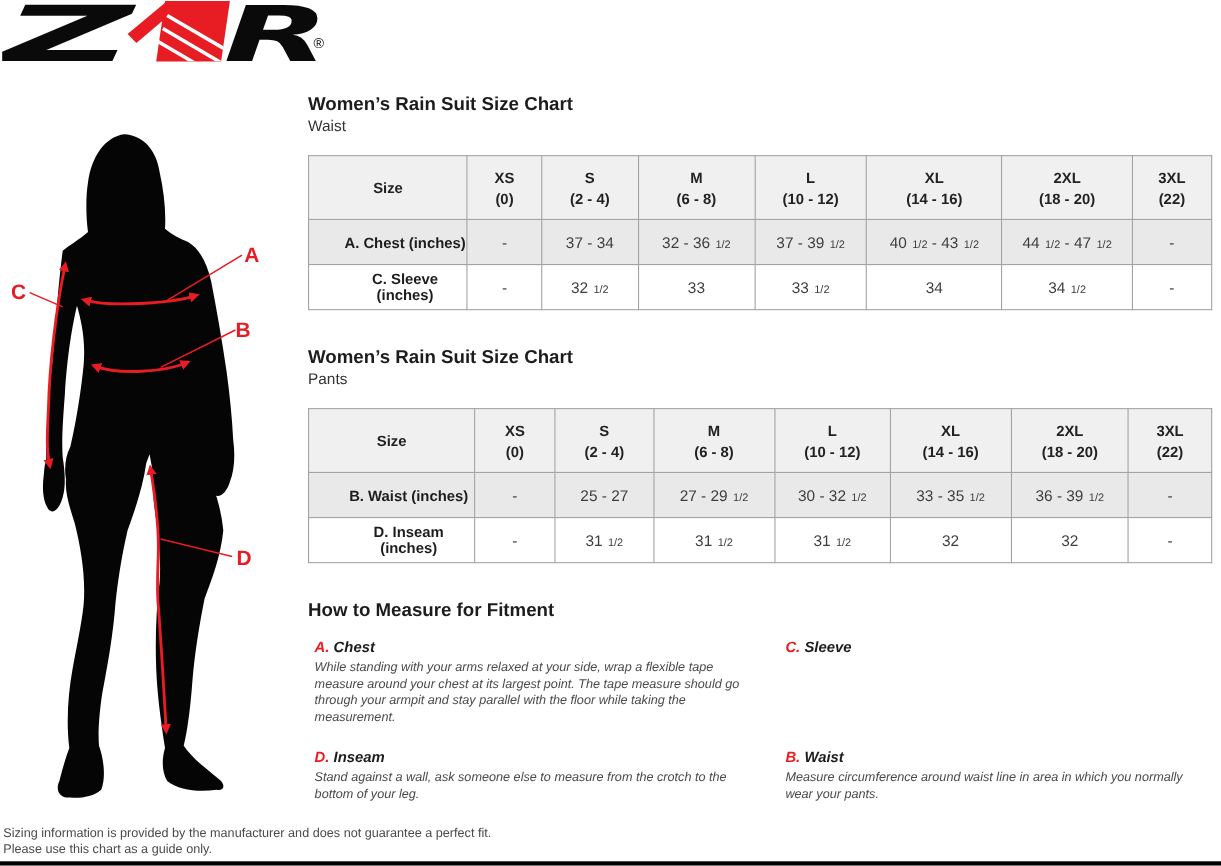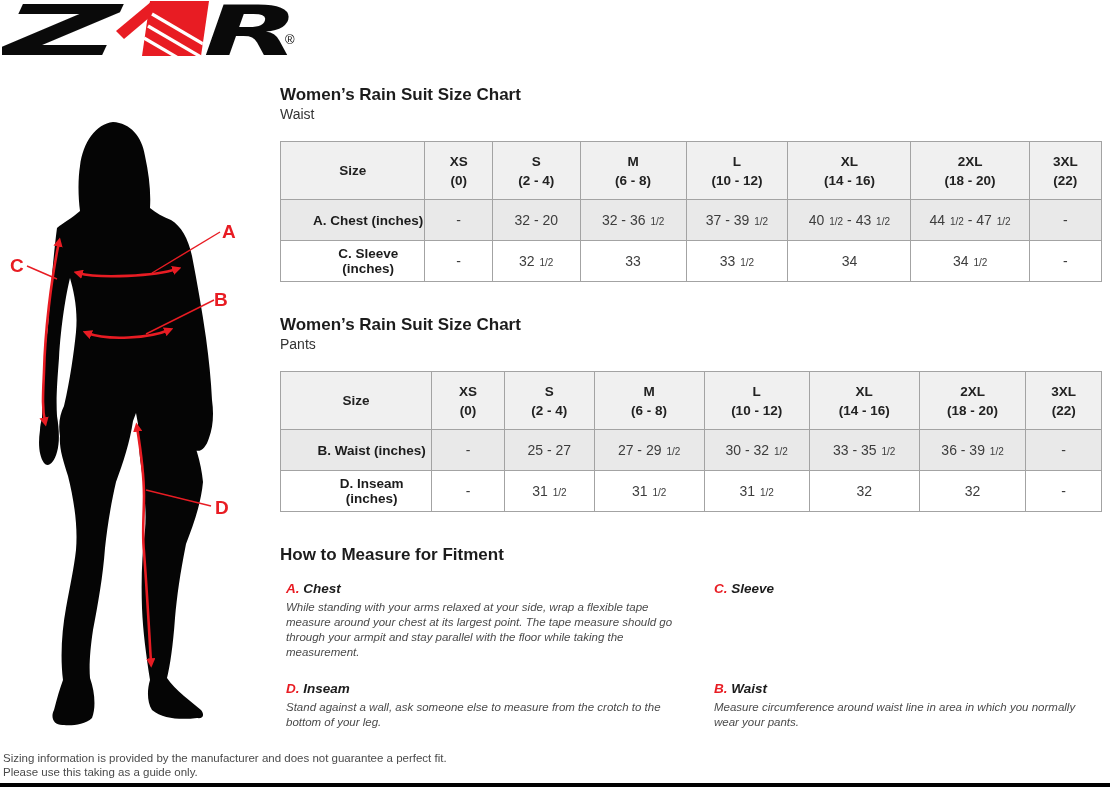--- a/index.html
+++ b/index.html
@@ -196,21 +196,21 @@
         <th>
             <div class="h-label">3XL</div>
             <div class="h-range">(22)</div>
           </th>
       </tr>
     </thead>
     <tbody>
       <tr class="shade">
         <td class="row-label">A. Chest (inches)</td>
         <td class="val">-</td>
-        <td class="val">32 - 20</td>
+        <td class="val">37 - 34</td>
         <td class="val">32 - 36 <span class="frac">1/2</span></td>
         <td class="val">37 - 39 <span class="frac">1/2</span></td>
         <td class="val">40 <span class="frac">1/2</span> - 43 <span class="frac">1/2</span></td>
         <td class="val">44 <span class="frac">1/2</span> - 47 <span class="frac">1/2</span></td>
         <td class="val">-</td>
       </tr>
       <tr>
         <td class="row-label">C. Sleeve (inches)</td>
         <td class="val">-</td>
         <td class="val">32 <span class="frac">1/2</span></td>
@@ -310,15 +310,15 @@
     </div>
     <div class="m-item">
       <div class="m-head"><span class="m-letter">B.</span> <span>Waist</span></div>
       <div class="m-text">Measure circumference around waist line in area in which you normally wear your pants.</div>
     </div>
   </div>
 </div>
 
 <div class="footer">
   <div>Sizing information is provided by the manufacturer and does not guarantee a perfect fit.</div>
-  <div>Please use this taking as a guide only.</div>
+  <div>Please use this chart as a guide only.</div>
 </div>
 <div class="bottom-bar"></div>
 
 </body></html>

